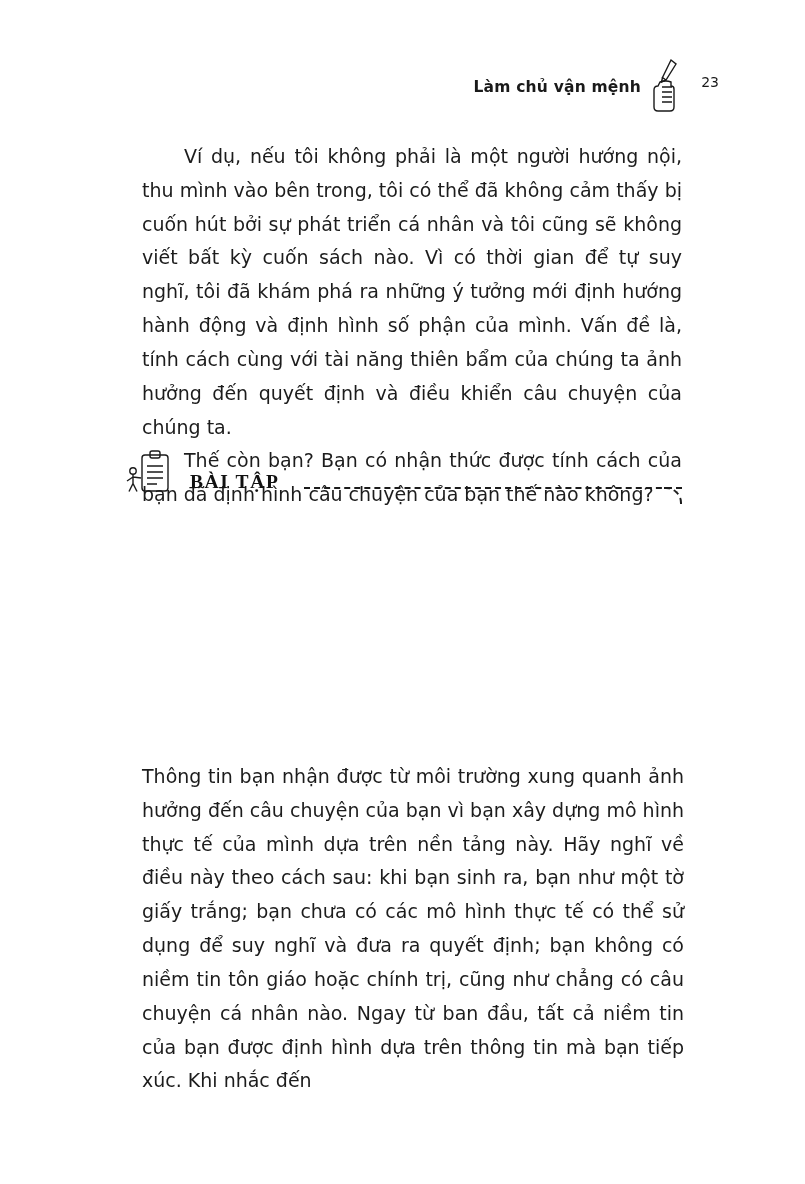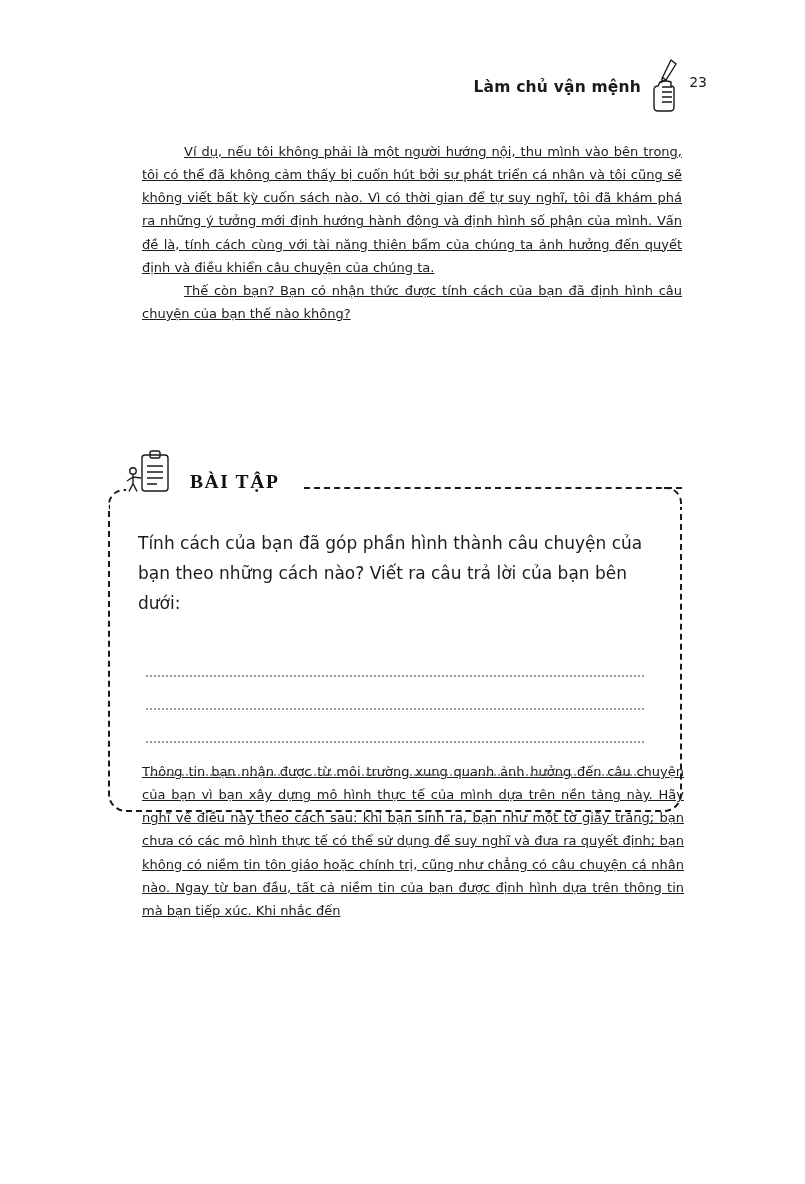--- a/index.html
+++ b/index.html
@@ -42,42 +42,41 @@
   }
   .header-icon {
     width: 40px;
     height: 58px;
     position: relative;
     display: block;
   }
   .page-number {
     position: absolute;
     top: 74px;
-    right: 98px;
+    right: 86px;
     font-size: 14px;
     color: #1a1a1a;
     font-family: "DejaVu Sans", sans-serif;
   }
 
   
   .content {
     position: absolute;
     left: 142px;
     top: 140px;
     width: 540px;
   }
   p.para {
     margin: 0 0 0 0;
-    font-size: 13px;
+    font-size: 19px;
     line-height: 1.78;
     text-align: justify;
     text-indent: 42px;
     color: #1c1c1c;
     font-family: "DejaVu Sans", sans-serif;
-    text-decoration: underline;
   }
   p.para + p.para {
   }
 
   
   .exercise {
     position: absolute;
     left: 108px;
     top: 455px;
     width: 574px;
@@ -218,28 +217,19 @@
 
             <circle cx="11" cy="22" r="3.2"></circle>
             <path d="M11 25.5 l0 9 M11 28 l-6 4 M11 28 l8 1 M11 34.5 l-4 8 M11 34.5 l4 8"></path>
           </g>
         </svg>
       </span>
       <span class="exercise-title">BÀI TẬP</span>
       <span class="head-dash"></span>
       <span class="corner-tr"></span>
     </div>
-    <div class="exercise-body">
-      <p class="exercise-prompt">Tính cách của bạn đã góp phần hình thành câu chuyện của bạn theo những cách nào? Viết ra câu trả lời của bạn bên dưới:</p>
-      <div class="dot-lines">
-        <div class="dot-line"></div>
-        <div class="dot-line"></div>
-        <div class="dot-line"></div>
-        <div class="dot-line"></div>
-      </div>
-    </div>
   </div>
 
   <div class="section2">
     <p class="para">Thông tin bạn nhận được từ môi trường xung quanh ảnh hưởng đến câu chuyện của bạn vì bạn xây dựng mô hình thực tế của mình dựa trên nền tảng này. Hãy nghĩ về điều này theo cách sau: khi bạn sinh ra, bạn như một tờ giấy trắng; bạn chưa có các mô hình thực tế có thể sử dụng để suy nghĩ và đưa ra quyết định; bạn không có niềm tin tôn giáo hoặc chính trị, cũng như chẳng có câu chuyện cá nhân nào. Ngay từ ban đầu, tất cả niềm tin của bạn được định hình dựa trên thông tin mà bạn tiếp xúc. Khi nhắc đến</p>
   </div>
 
 </div>
 
 </body></html>

